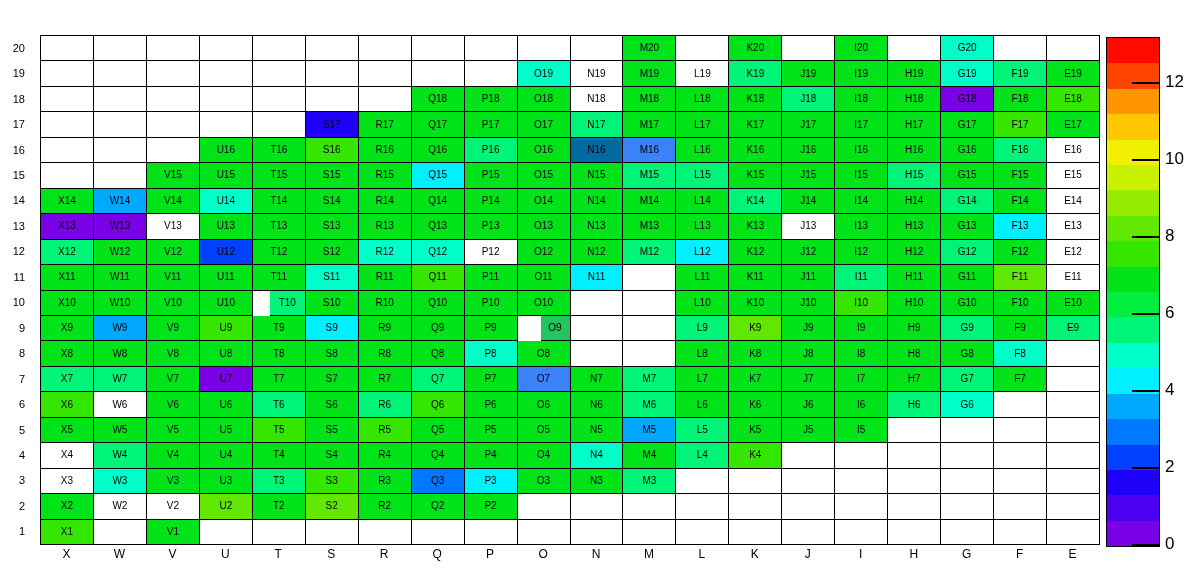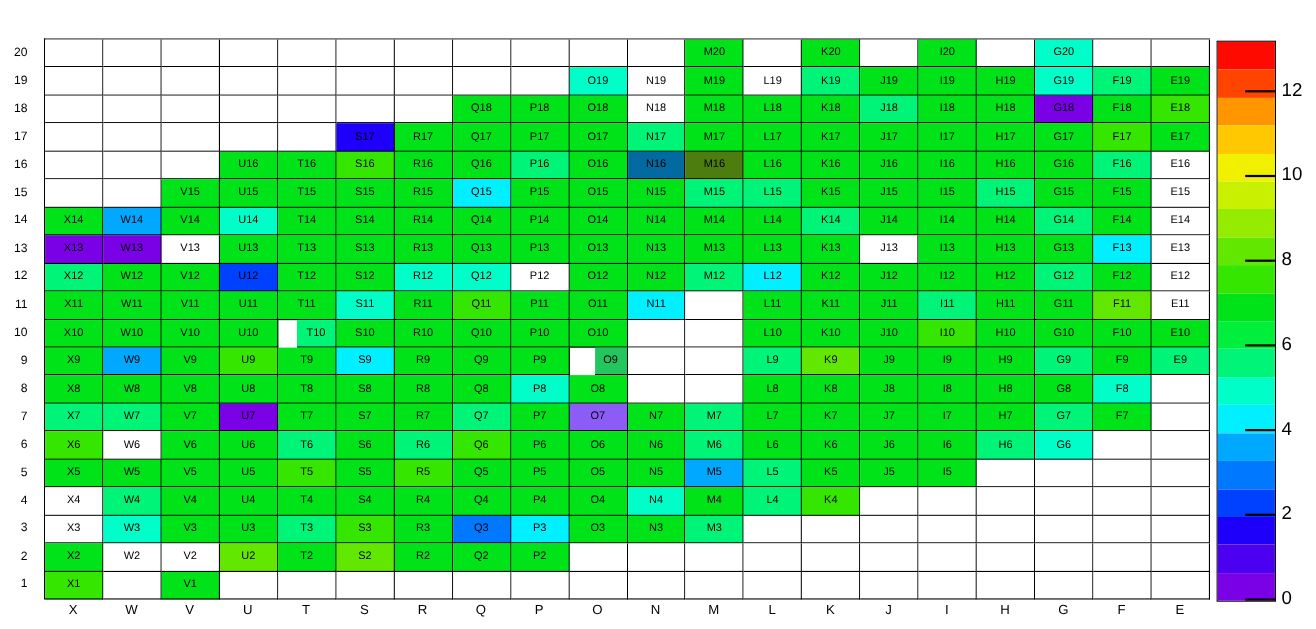--- a/index.html
+++ b/index.html
@@ -136,21 +136,21 @@
       <div class="cell" style="background: rgb(255, 255, 255);"></div>
       <div class="cell" style="background: rgb(255, 255, 255);"></div>
       <div class="cell" style="background: rgb(0, 227, 24);">U16</div>
       <div class="cell" style="background: rgb(0, 227, 24);">T16</div>
       <div class="cell" style="background: rgb(53, 230, 0);">S16</div>
       <div class="cell" style="background: rgb(0, 227, 24);">R16</div>
       <div class="cell" style="background: rgb(0, 227, 24);">Q16</div>
       <div class="cell" style="background: rgb(0, 245, 120);">P16</div>
       <div class="cell" style="background: rgb(0, 227, 24);">O16</div>
       <div class="cell" style="background: #0369a1;">N16</div>
-      <div class="cell" style="background: #4d7c0f;">M16</div>
+      <div class="cell" style="background: #3b82f6;">M16</div>
       <div class="cell" style="background: rgb(0, 227, 24);">L16</div>
       <div class="cell" style="background: rgb(0, 227, 24);">K16</div>
       <div class="cell" style="background: rgb(0, 227, 24);">J16</div>
       <div class="cell" style="background: rgb(0, 227, 24);">I16</div>
       <div class="cell" style="background: rgb(0, 227, 24);">H16</div>
       <div class="cell" style="background: rgb(0, 227, 24);">G16</div>
       <div class="cell" style="background: rgb(0, 245, 120);">F16</div>
       <div class="cell" style="background: rgb(255, 255, 255);">E16</div>
       <div class="cell" style="background: rgb(255, 255, 255);"></div>
       <div class="cell" style="background: rgb(255, 255, 255);"></div>
@@ -314,21 +314,21 @@
       <div class="cell" style="background: rgb(255, 255, 255);"></div>
       <div class="cell" style="background: rgb(0, 245, 120);">X7</div>
       <div class="cell" style="background: rgb(0, 245, 120);">W7</div>
       <div class="cell" style="background: rgb(0, 227, 24);">V7</div>
       <div class="cell" style="background: rgb(122, 0, 230);">U7</div>
       <div class="cell" style="background: rgb(0, 227, 24);">T7</div>
       <div class="cell" style="background: rgb(0, 227, 24);">S7</div>
       <div class="cell" style="background: rgb(0, 227, 24);">R7</div>
       <div class="cell" style="background: rgb(0, 245, 120);">Q7</div>
       <div class="cell" style="background: rgb(0, 227, 24);">P7</div>
-      <div class="cell" style="background: #8b5cf6; text-align: center;">O7</div>
+      <div class="cell" style="background: #3b82f6; text-align: center;">O7</div>
       <div class="cell" style="background: rgb(0, 227, 24);">N7</div>
       <div class="cell" style="background: rgb(0, 245, 120);">M7</div>
       <div class="cell" style="background: rgb(0, 227, 24);">L7</div>
       <div class="cell" style="background: rgb(0, 227, 24);">K7</div>
       <div class="cell" style="background: rgb(0, 227, 24);">J7</div>
       <div class="cell" style="background: rgb(0, 227, 24);">I7</div>
       <div class="cell" style="background: rgb(0, 227, 24);">H7</div>
       <div class="cell" style="background: rgb(0, 245, 120);">G7</div>
       <div class="cell" style="background: rgb(0, 227, 24);">F7</div>
       <div class="cell" style="background: rgb(255, 255, 255);"></div>

